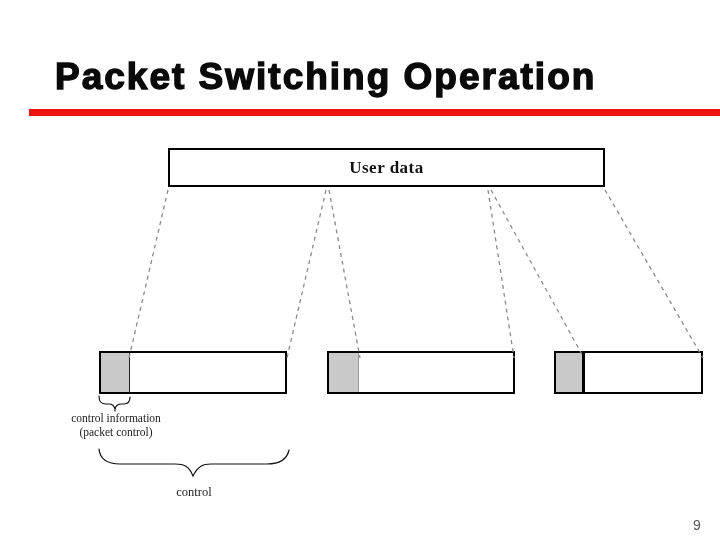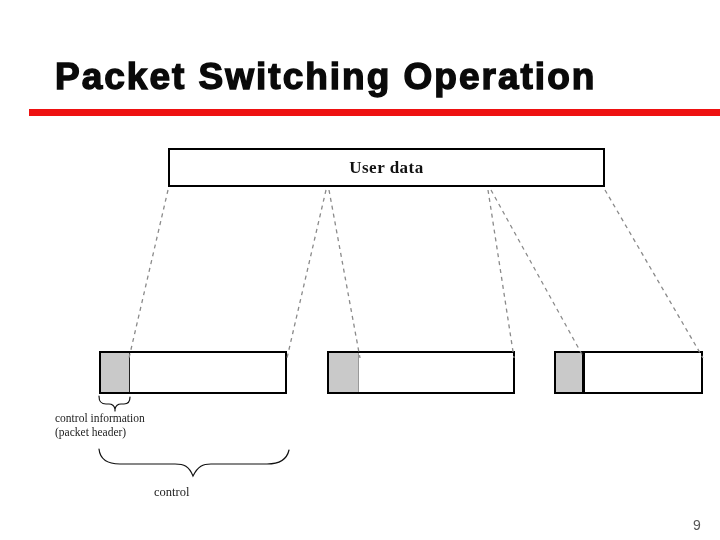--- a/index.html
+++ b/index.html
@@ -79,21 +79,21 @@
   .svg-overlay {
     position: absolute;
     left: 0;
     top: 0;
     z-index: 2;
     pointer-events: none;
   }
   .annotation {
     position: absolute;
     color: #222;
-    text-align: left;
+    text-align: center;
     z-index: 3;
   }
   .control-info-label {
     left: 38px;
     top: 412px;
     width: 122px;
     font-size: 11.5px;
     line-height: 13.5px;
   }
   .packet-label {
@@ -147,19 +147,19 @@
     <g stroke="#111" stroke-width="1.2" fill="none" stroke-linecap="round">
 
       <path d="M 82 396 C 82 402, 84 404, 89 404 L 92 404 C 95 404, 97 405, 98 409 C 99 405, 101 404, 104 404 L 107 404 C 111 404, 113 402, 113 397 M 98 409 L 98 411"></path>
 
       <path d="M 82 449 C 83 459, 90 464, 103 464 L 158 464 C 167 464, 172 466, 176 476 C 181 466, 186 464, 194 464 L 250 464 C 263 464, 270 459, 272 450"></path>
     </g>
   </svg>
 
   <div class="annotation control-info-label">
     <div>control information</div>
-    <div>(packet header)</div>
+    <div>(packet control)</div>
   </div>
   <div class="annotation packet-label">control</div>
 
   <div class="page-number">9</div>
 
 </div>
 
 </body></html>

